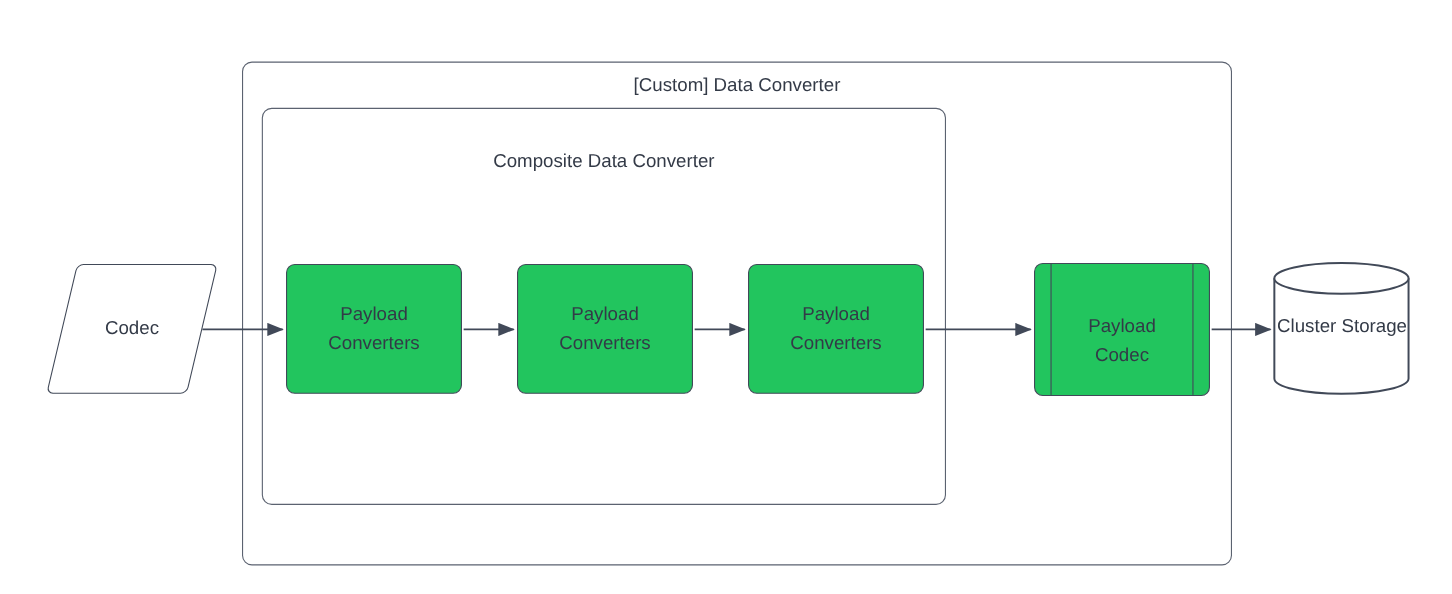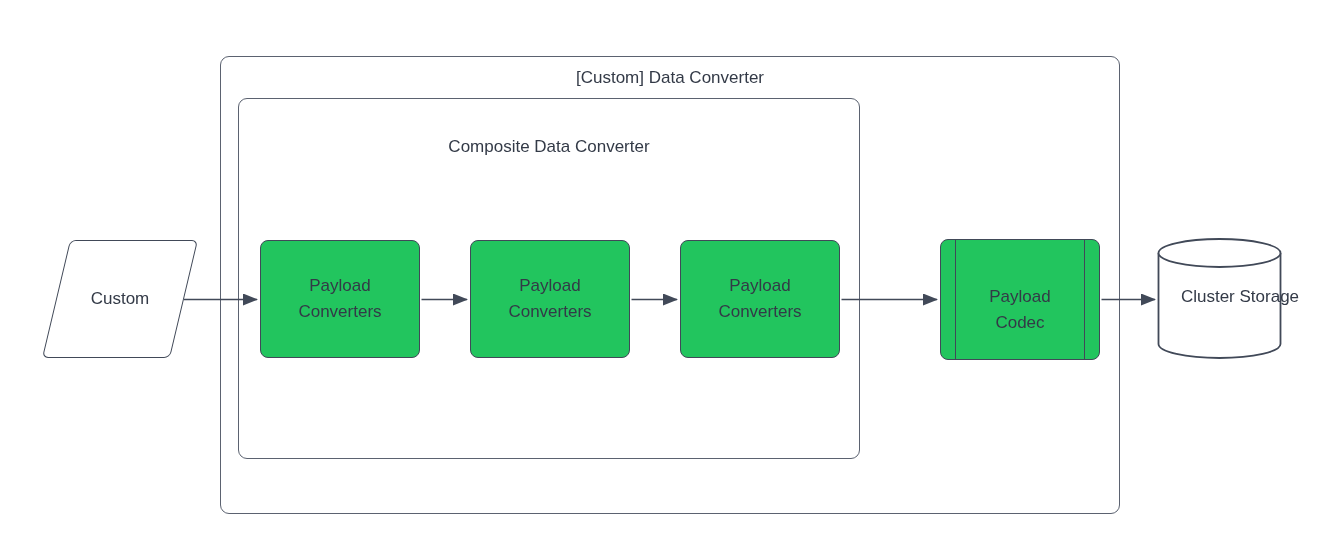--- a/index.html
+++ b/index.html
@@ -80,21 +80,20 @@
   .codec-bar.left  { left: 14px; }
   .codec-bar.right { right: 14px; }
   
   .cylinder-label {
     position: absolute;
     left: 1158px;
     top: 284px;
     width: 124px;
     text-align: center;
     line-height: 26px;
-    padding-left: 20px;
   }
   .svg-layer {
     position: absolute;
     left: 0;
     top: 0;
     width: 1320px;
     height: 540px;
     pointer-events: none;
   }
 </style>
@@ -106,21 +105,21 @@
   <div class="container-box" style="left:220px; top:40px; width:900px; height:458px;margin-top:16px;">
     <div class="container-title" style="top:11px;">[Custom] Data Converter</div>
   </div>
 
   <div class="container-box" style="left:238px; top:98px; width:622px; height:361px;">
     <div class="container-title" style="top:38px;">Composite Data Converter</div>
   </div>
 
   <div class="parallelogram"></div>
   <div class="parallelogram-label">
-    <span class="node-label">Custom</span>
+    <span class="node-label">Codec</span>
   </div>
 
   <div class="node" style="left:260px; top:240px; width:160px; height:118px;">
     <span class="node-label">Payload Converters</span>
   </div>
 
   <div class="node" style="left:470px; top:240px; width:160px; height:118px;">
     <span class="node-label">Payload Converters</span>
   </div>
 

